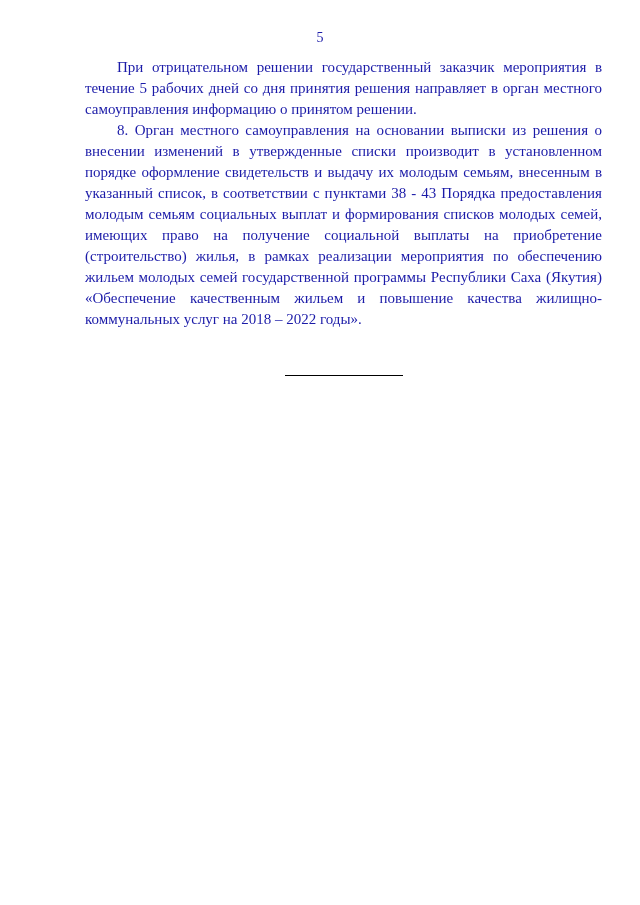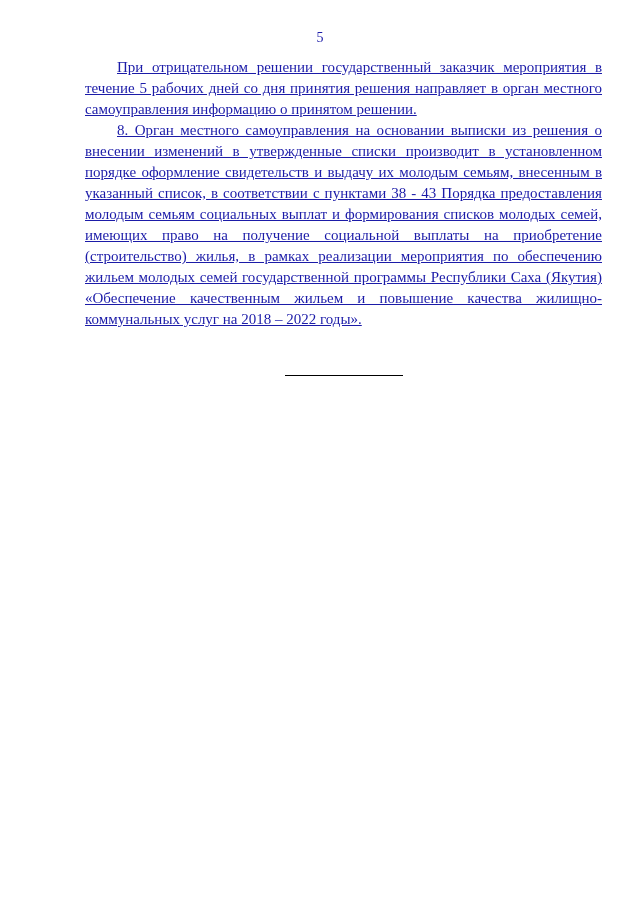--- a/index.html
+++ b/index.html
@@ -27,21 +27,20 @@
   }
   .content {
     position: absolute;
     top: 57px;
     left: 85px;
     width: 517px;
     color: #1b1ba8;
     font-size: 15px;
     line-height: 21px;
     text-align: justify;
-    text-decoration: underline;
   }
   .content p {
     margin: 0;
     padding: 0;
     text-indent: 32px;
   }
   .divider {
     position: absolute;
     top: 375px;
     left: 285px;

